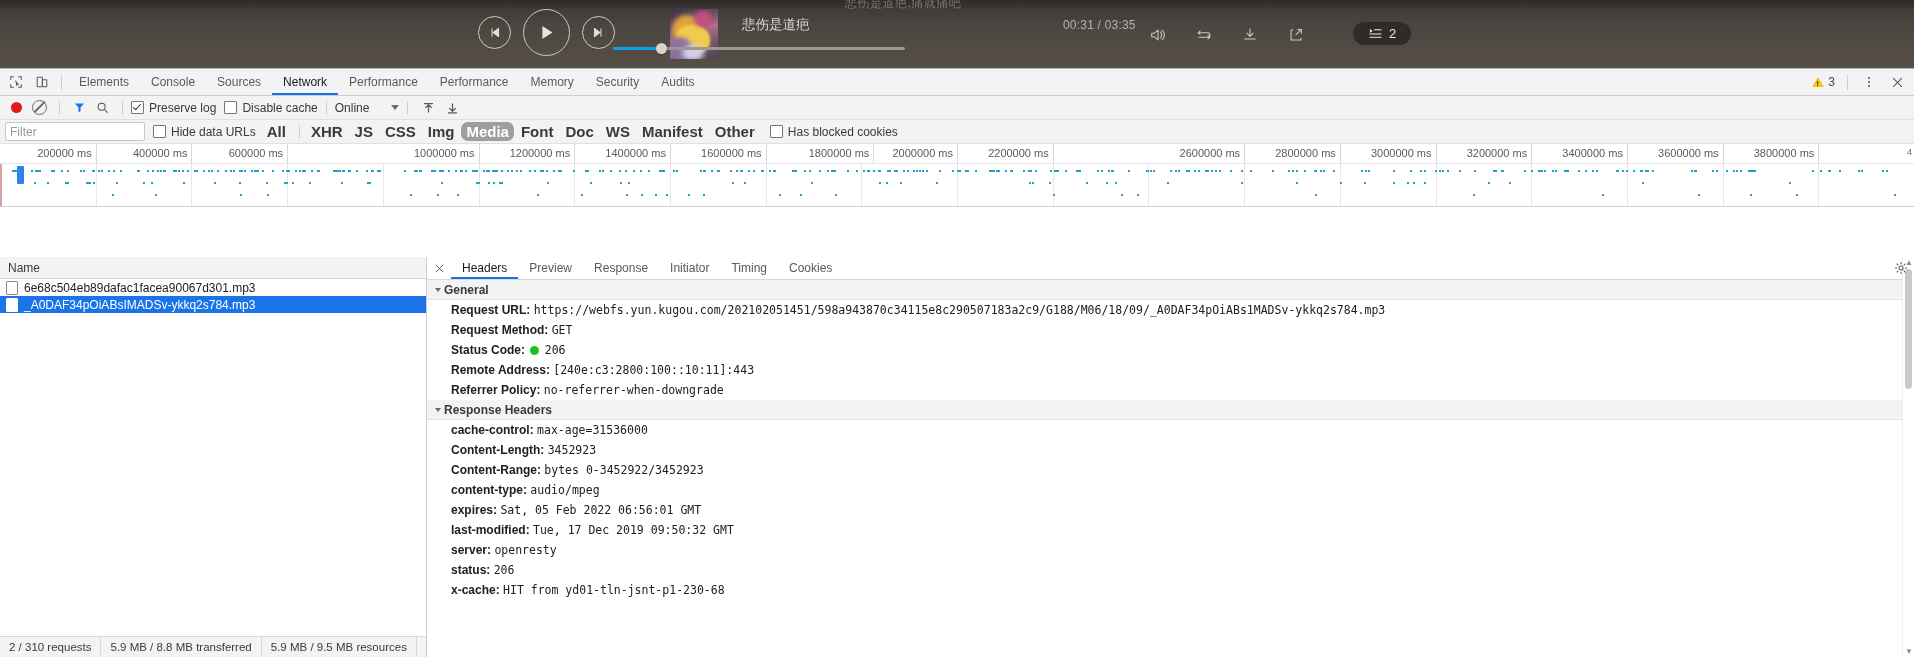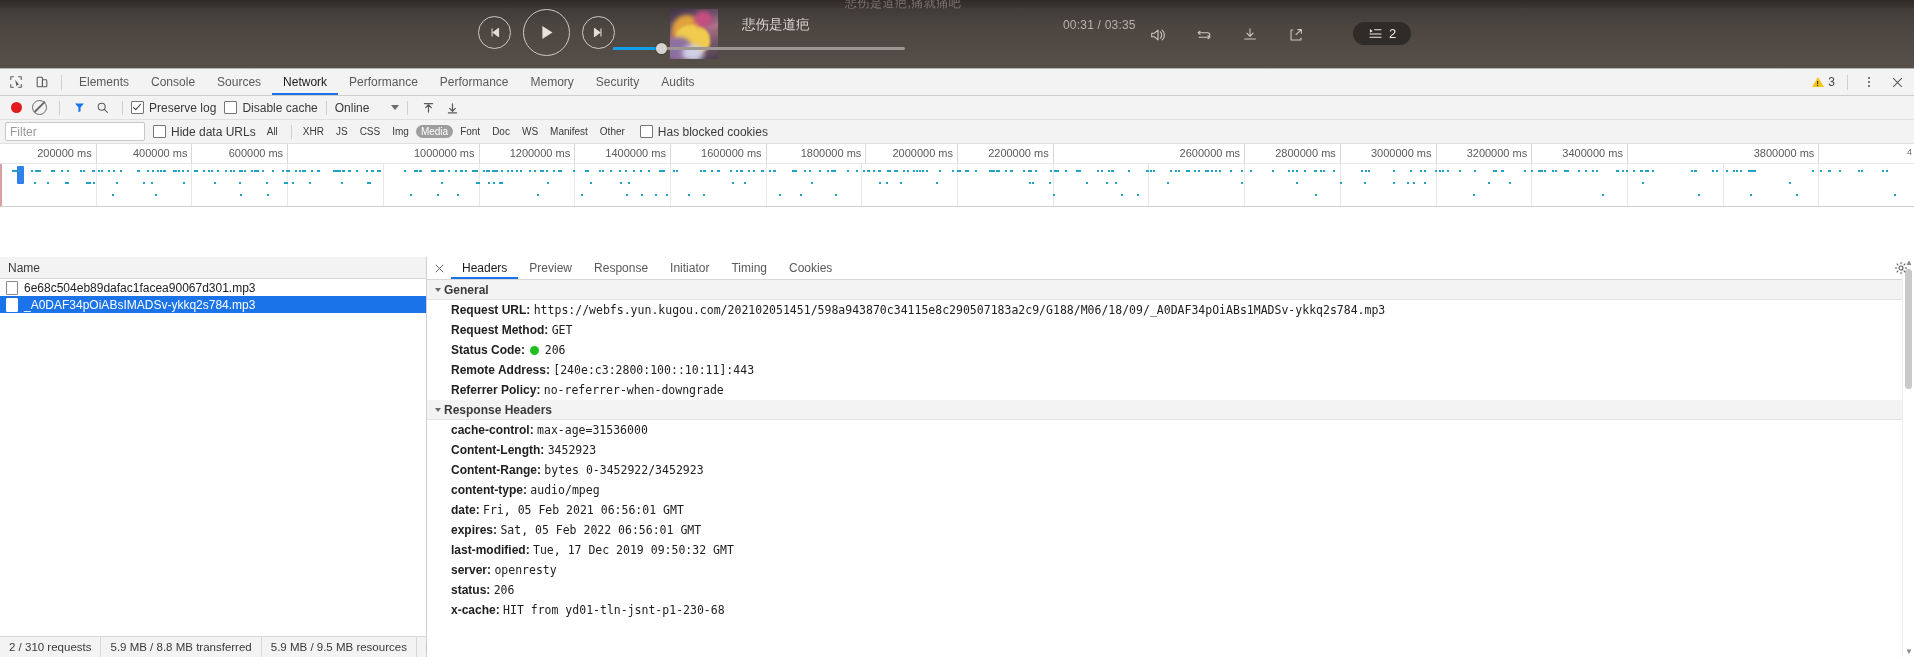--- a/index.html
+++ b/index.html
@@ -248,21 +248,21 @@
   }
   .filter-input{
     width:130px;height:17px;
     border:1px solid #c7c7c7;background:#fff;border-radius:2px;
     font-size:12px;color:#333;padding:0 4px;
     font-family:"Liberation Sans",sans-serif;
     outline:none;
   }
   .filter-input::placeholder{color:#9a9a9a;}
   .type-chip{
-    padding:1px 5px;border-radius:7px;color:#3a3a3a;font-size:10px;cursor:pointer;margin-right:2px;
+    padding:1px 5px;border-radius:7px;color:#3a3a3a;font-size:15px;cursor:pointer;margin-right:2px;font-weight:bold;
   }
   .type-chip.active{background:#9e9e9e;color:#fff;}
 
   
   .overview{
     position:relative;
     height:62px;
     background:#fff;
     border-bottom:1px solid #cfcfcf;
   }
@@ -588,21 +588,21 @@
           </div>
           <div class="tick" style="left: 0px; width: 574.2px;">
             <span>1200000 ms</span>
           </div>
           <div class="tick" style="left: 0px; width: 669.9px; text-decoration: underline;">
             <span>1400000 ms</span>
           </div>
           <div class="tick" style="left: 0px; width: 765.6px;">
             <span>1600000 ms</span>
           </div>
-          <div class="tick" style="left: 4px; width: 861.3px; text-align: center;">
+          <div class="tick" style="left: 12px; width: 861.3px; text-align: center;">
             <span>1800000 ms</span>
           </div>
           <div class="tick" style="left: 0px; width: 957px;">
             <span>2000000 ms</span>
           </div>
           <div class="tick" style="left: 0px; width: 1052.7px;">
             <span>2200000 ms</span>
           </div>
           <div class="tick" style="left: 0px; width: 1244.1px;">
             <span>2600000 ms</span>
@@ -611,20 +611,23 @@
             <span>2800000 ms</span>
           </div>
           <div class="tick" style="left: 0px; width: 1435.5px;">
             <span>3000000 ms</span>
           </div>
           <div class="tick" style="left: 0px; width: 1531.2px;">
             <span>3200000 ms</span>
           </div>
           <div class="tick" style="left: 0px; width: 1626.9px;">
             <span>3400000 ms</span>
+          </div>
+          <div class="tick" style="left: 0px; width: 1722.6px;">
+            <span>3600000 ms</span>
           </div>
           <div class="tick" style="left: 0px; width: 1818.3px;">
             <span>3800000 ms</span>
           </div>
         </div>
       <div class="ov-body" id="ov-body">
         <div class="ov-left-bar"></div>
         <div class="ov-sel"></div>
       <div class="vline" style="left: 95.7px;"></div>
           <div class="vline" style="left: 191.4px;"></div>
@@ -1130,21 +1133,20 @@
             <div class="kv"><span class="k">Remote Address:</span> <span class="v">[240e:c3:2800:100::10:11]:443</span></div>
             <div class="kv"><span class="k">Referrer Policy:</span> <span class="v">no-referrer-when-downgrade</span></div>
             <div class="sec-header">
               <span class="tri"></span>
               <span>Response Headers</span>
             </div>
             <div class="kv"><span class="k">cache-control:</span> <span class="v">max-age=31536000</span></div>
             <div class="kv"><span class="k">Content-Length:</span> <span class="v">3452923</span></div>
             <div class="kv"><span class="k">Content-Range:</span> <span class="v">bytes 0-3452922/3452923</span></div>
             <div class="kv"><span class="k">content-type:</span> <span class="v">audio/mpeg</span></div>
-            <div class="kv"><span class="k">date:</span> <span class="v">Fri, 05 Feb 2021 06:56:01 GMT</span></div>
             <div class="kv"><span class="k">expires:</span> <span class="v">Sat, 05 Feb 2022 06:56:01 GMT</span></div>
             <div class="kv"><span class="k">last-modified:</span> <span class="v">Tue, 17 Dec 2019 09:50:32 GMT</span></div>
             <div class="kv"><span class="k">server:</span> <span class="v">openresty</span></div>
             <div class="kv"><span class="k">status:</span> <span class="v">206</span></div>
             <div class="kv"><span class="k">x-cache:</span> <span class="v">HIT from yd01-tln-jsnt-p1-230-68</span></div>
           </div>
         <div class="gear-btn">
           <svg width="14" height="14" viewBox="0 0 16 16">
               <circle cx="8" cy="8" r="2.3" fill="none" stroke="#5a5a5a" stroke-width="1.2"></circle>
               <path d="M8 1.6v1.6M8 12.8v1.6M1.6 8h1.6M12.8 8h1.6M3.4 3.4l1.2 1.2M11.4 11.4l1.2 1.2M12.6 3.4l-1.2 1.2M4.6 11.4l-1.2 1.2" stroke="#5a5a5a" stroke-width="1.2" stroke-linecap="round"></path>

